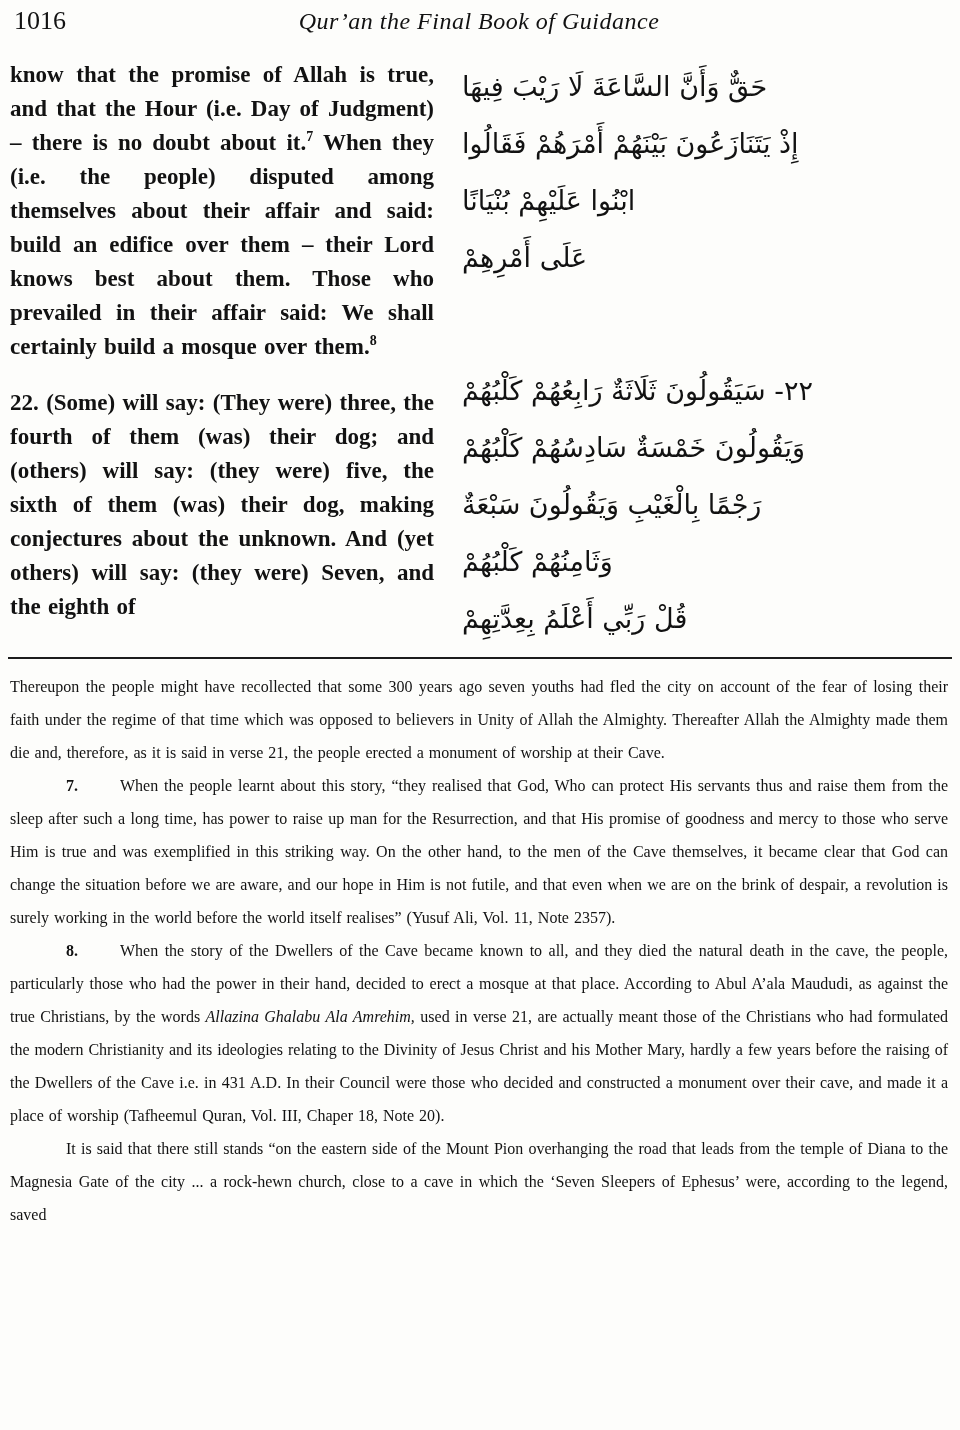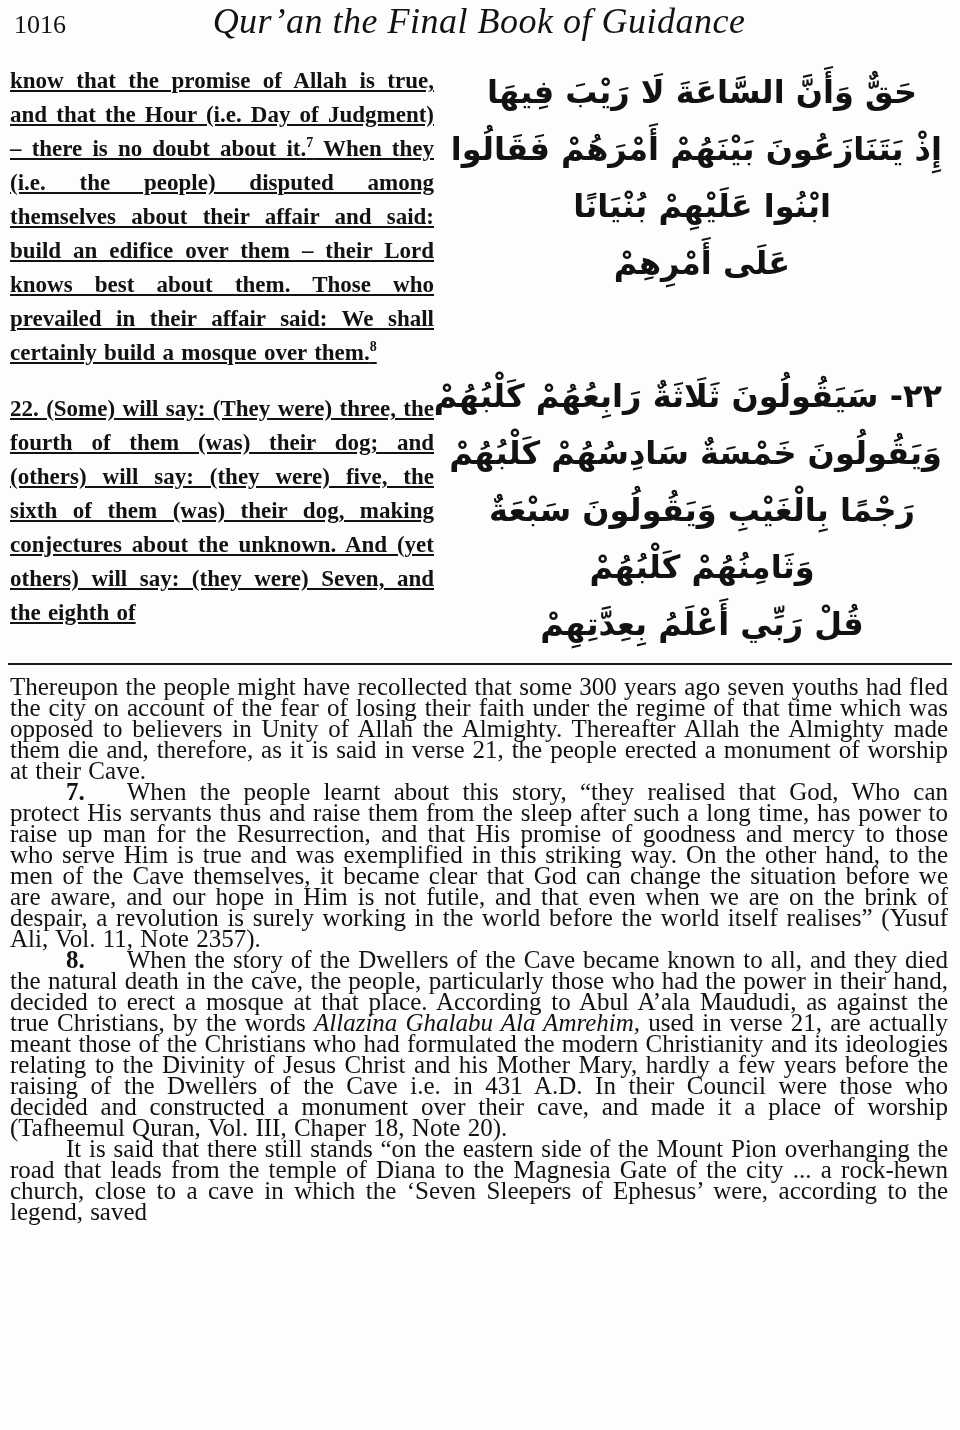--- a/index.html
+++ b/index.html
@@ -11,68 +11,68 @@
     color: #121212;
     font-family: "Liberation Serif", "DejaVu Serif", serif;
     overflow: hidden;
   }
 
   
   .header {
     display: grid;
     grid-template-columns: 1fr auto 1fr;
     align-items: baseline;
-    padding: 0 16px 0 14px;
+    padding: 6px 16px 0 14px;
   }
   .page-number { font-size: 26px; text-align: left; }
-  .book-title  { font-size: 36px; font-style: italic; text-align: center; letter-spacing: 0.5px; }
+  .book-title  { font-size: 24px; font-style: italic; text-align: center; letter-spacing: 0.5px; }
   .volume      { font-size: 25px; text-align: right; }
 
   
   .main {
     display: flex;
     justify-content: space-between;
     padding: 22px 12px 0 10px;
   }
   .col-english {
     width: 424px;
     font-size: 23px;
     font-weight: bold;
     line-height: 34px;
     text-align: justify;
     word-spacing: 1.5px;
   }
-  .col-english p { margin: 0; text-decoration: underline; }
+  .col-english p { margin: 0; }
   .col-english .para-verse22 { margin-top: 22px; }
   .col-english sup { font-size: 14px; line-height: 0; }
 
   .col-arabic {
     width: 486px;
     direction: rtl;
-    text-align: center;
+    text-align: left;
     font-family: "DejaVu Sans", sans-serif;
-    font-weight: bold;
-    font-size: 32px;
+    font-weight: normal;
+    font-size: 27px;
     padding-right: 6px;
   }
   .ar-line { line-height: 57px; white-space: nowrap; }
   .ar-block2 { margin-top: 76px; }
 
   
   .fn-divider {
     border: none;
     border-top: 2.5px solid #1c1c1c;
     margin: 10px 8px 0 8px;
   }
 
   
   .footnotes {
     padding: 11px 12px 0 10px;
-    font-size: 25px;
-    line-height: 21px;
+    font-size: 16px;
+    line-height: 33px;
     text-align: justify;
     word-spacing: 1px;
   }
   .footnotes p { margin: 0; }
   .indented { text-indent: 56px; }
   .fn-num { font-weight: bold; padding-right: 42px; }
 </style>
 </head>
 <body>
 

